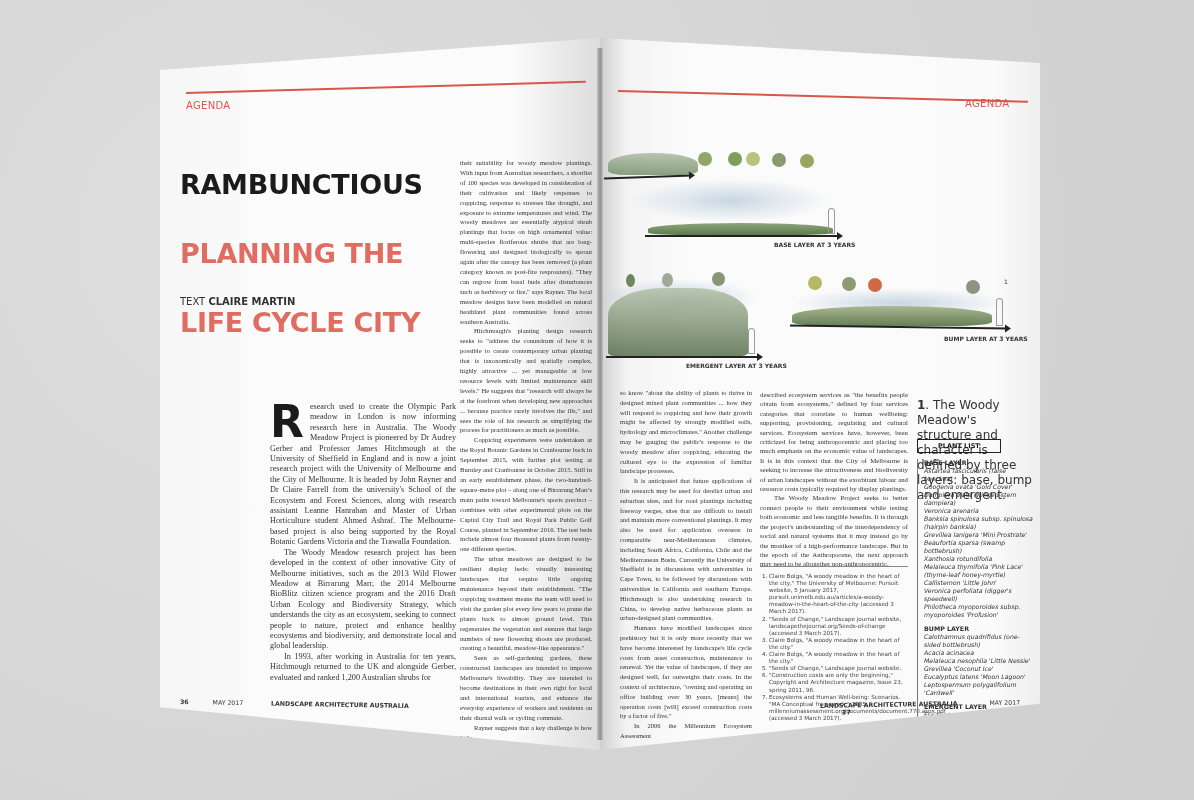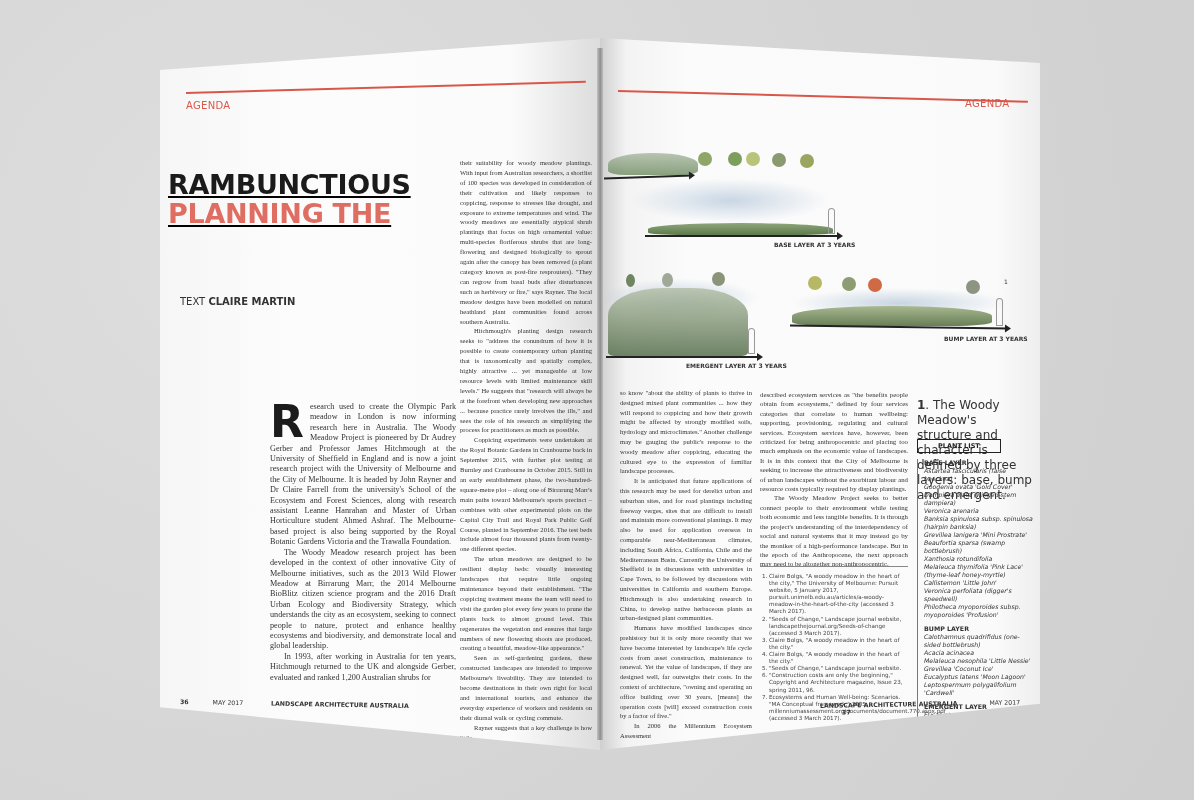--- a/index.html
+++ b/index.html
@@ -22,23 +22,23 @@
     background: linear-gradient(90deg, #f6f6f6 0%, #fcfcfc 30%, #fbfbfb 80%, #dcdcdc 100%); }
   .page.right { left: 440px; width: 440px;
     clip-path: polygon(0 0, 100% 3.5%, 100% 93.5%, 0 100%);
     background: linear-gradient(90deg, #cfcfcf 0%, #f3f3f3 6%, #fbfbfb 20%, #fafafa 90%, #eeeeee 100%); }
   .gutter { position: absolute; left: 437px; top: 10px; width: 6px; height: 692px;
     background: linear-gradient(90deg, #aaa, #555, #aaa); opacity: .55; }
 
   .rule { position: absolute; height: 2px; background: #d9574a; }
   .section { position: absolute; font-family: "DejaVu Sans", sans-serif; font-size: 10px; color: #d9574a; letter-spacing: .3px; }
 
-  .headline { position: absolute; left: 8px; top: 132px; font-family: "DejaVu Sans", sans-serif; font-weight: bold; font-size: 27px; line-height: 29px; letter-spacing: -.3px; text-decoration: underline; }
+  .headline { position: absolute; left: 20px; top: 132px; font-family: "DejaVu Sans", sans-serif; font-weight: bold; font-size: 27px; line-height: 29px; letter-spacing: -.3px; }
   .headline .black { color: #1b1b1b; display: block; }
-  .headline .red { color: #df6d62; display: block; }
+  .headline .red { color: #df6d62; display: block; margin-top: 40px; }
   .byline { position: absolute; left: 20px; top: 258px; font-family: "DejaVu Sans", sans-serif; font-size: 10px; color: #333; }
   .byline b { font-weight: bold; }
   .standfirst { position: absolute; left: 20px; top: 279px; width: 280px; font-size: 13.6px; line-height: 17px; color: #2a2a2a; font-weight: bold; }
 
   .body-col { position: absolute; font-size: 8.2px; line-height: 10.4px; color: #333; text-align: justify; }
   .body-col p { text-indent: 14px; }
   .body-col p.noindent { text-indent: 0; }
   .dropcap { float: left; font-family: "DejaVu Sans", sans-serif; font-weight: bold; font-size: 44px; line-height: 36px; margin: 2px 6px 0 0; color: #1b1b1b; }
 
   .folio { position: absolute; font-family: "DejaVu Sans", sans-serif; font-size: 6.2px; color: #333; }
@@ -69,20 +69,21 @@
 
 <div class="spread">
 
   <div class="page left">
     <div class="rule" style="left:26px; top:54px; width:400px; transform:rotate(-1.6deg); transform-origin:left;"></div>
     <div class="section" style="left:26px; top:62px;">AGENDA</div>
 
     <div class="headline">
       <span class="black">RAMBUNCTIOUS</span>
       <span class="red">PLANNING THE</span>
+      <span class="red">LIFE CYCLE CITY</span>
     </div>
 
     <div class="byline">
       <span>TEXT</span>
       <b>CLAIRE MARTIN</b>
     </div>
 
 
     <div class="body-col" style="left:110px; top:364px; width:186px;">
       <p class="noindent"><span class="dropcap">R</span><span>esearch used to create the Olympic Park meadow in London is now informing research here in Australia. The Woody Meadow Project is pioneered by Dr Audrey Gerber and Professor James Hitchmough at the University of Sheffield in England and is now a joint research project with the University of Melbourne and the City of Melbourne. It is headed by John Rayner and Dr Claire Farrell from the university's School of the Ecosystem and Forest Sciences, along with research assistant Leanne Hanrahan and Master of Urban Horticulture student Ahmed Ashraf. The Melbourne-based project is also being supported by the Royal Botanic Gardens Victoria and the Trawalla Foundation.</span></p>

